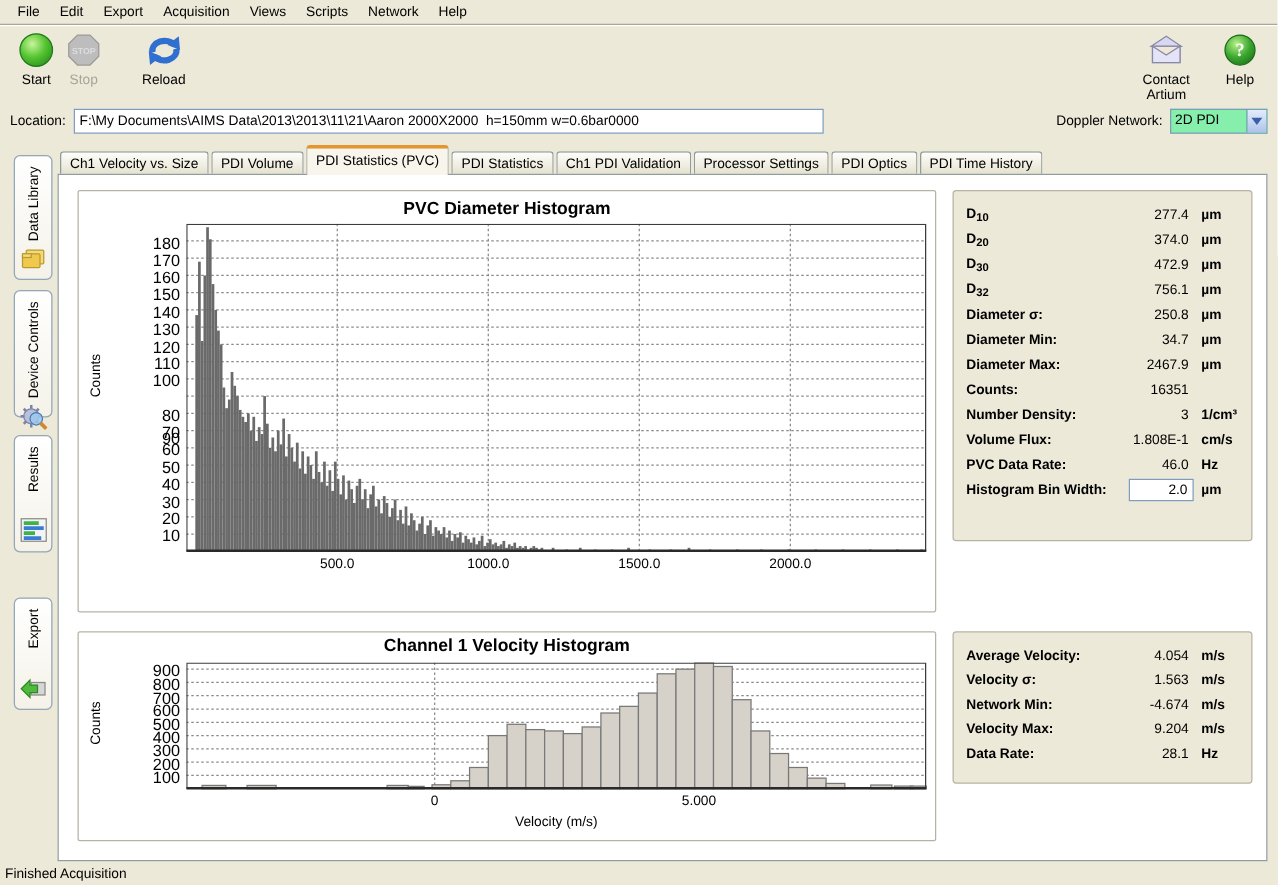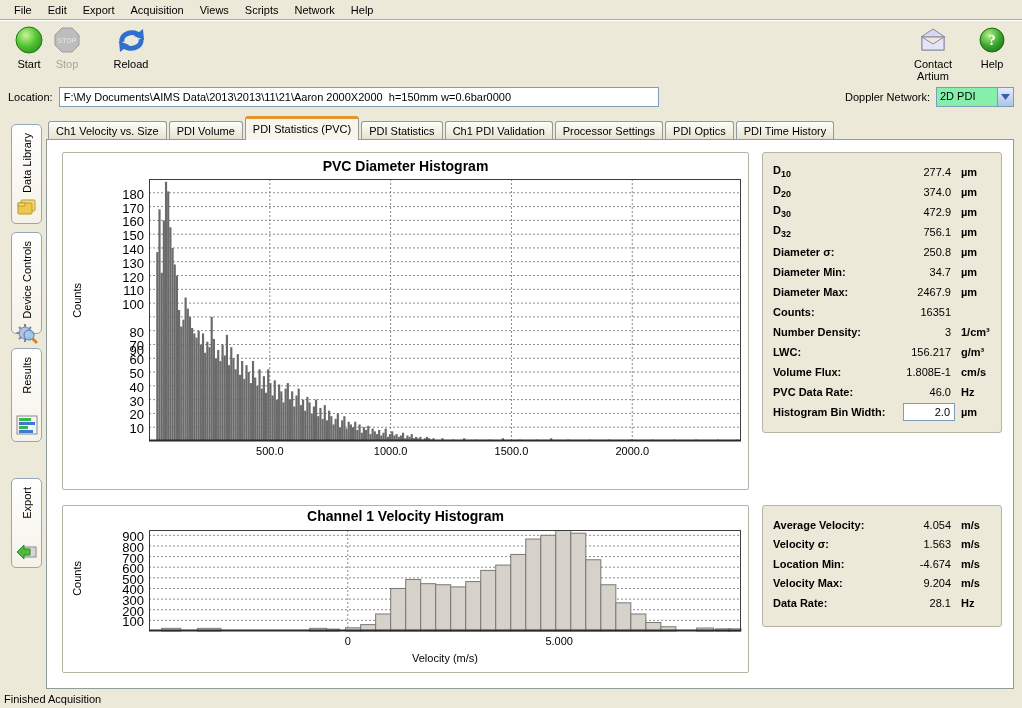--- a/index.html
+++ b/index.html
@@ -475,25 +475,20 @@
         <span class="slabel">Counts:</span>
         <span class="sval">16351</span>
         <span class="sunit"></span>
       </div>
       <div class="srow">
         <span class="slabel">Number Density:</span>
         <span class="sval">3</span>
         <span class="sunit">1/cm³</span>
       </div>
       <div class="srow">
-        <span class="slabel">LWC:</span>
-        <span class="sval">156.217</span>
-        <span class="sunit">g/m³</span>
-      </div>
-      <div class="srow">
         <span class="slabel">Volume Flux:</span>
         <span class="sval">1.808E-1</span>
         <span class="sunit">cm/s</span>
       </div>
       <div class="srow">
         <span class="slabel">PVC Data Rate:</span>
         <span class="sval">46.0</span>
         <span class="sunit">Hz</span>
       </div>
       <div class="srow">
@@ -570,21 +565,21 @@
         <span class="slabel">Average Velocity:</span>
         <span class="sval">4.054</span>
         <span class="sunit">m/s</span>
       </div>
       <div class="srow">
         <span class="slabel">Velocity σ:</span>
         <span class="sval">1.563</span>
         <span class="sunit">m/s</span>
       </div>
       <div class="srow">
-        <span class="slabel">Location Min:</span>
+        <span class="slabel">Network Min:</span>
         <span class="sval">-4.674</span>
         <span class="sunit">m/s</span>
       </div>
       <div class="srow">
         <span class="slabel">Velocity Max:</span>
         <span class="sval">9.204</span>
         <span class="sunit">m/s</span>
       </div>
       <div class="srow">
         <span class="slabel">Data Rate:</span>

